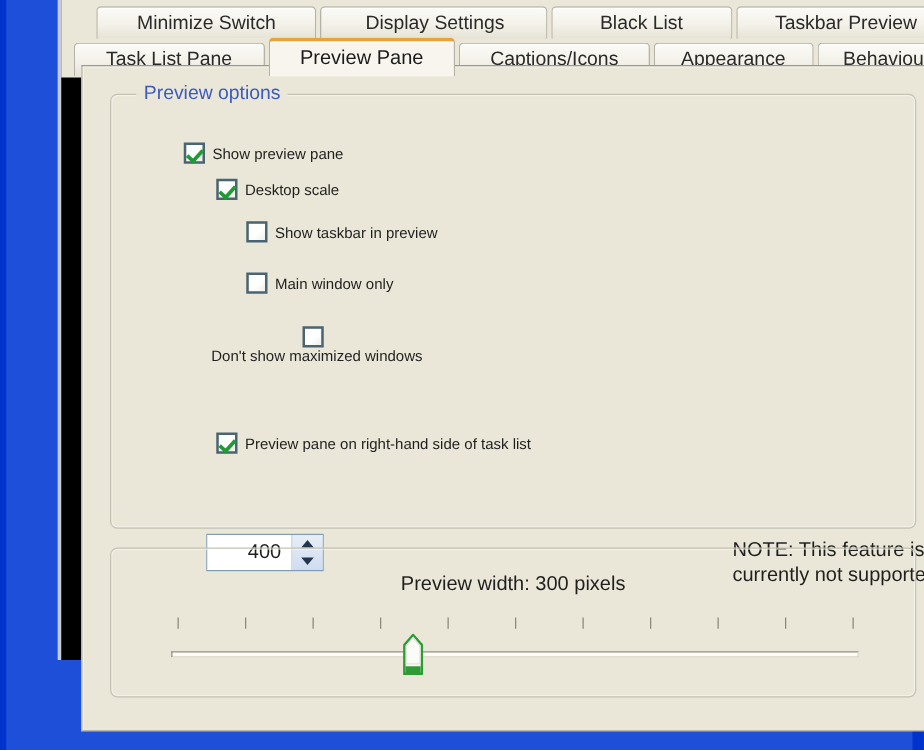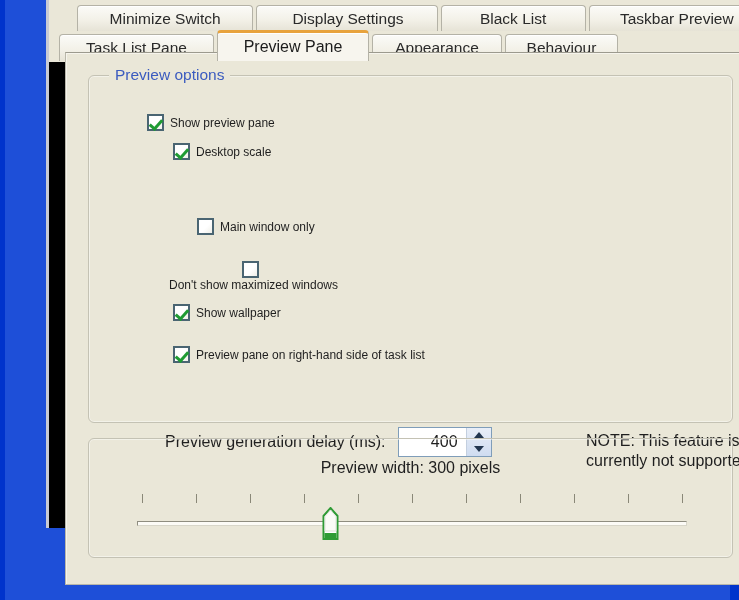--- a/index.html
+++ b/index.html
@@ -289,20 +289,23 @@
       </div>
 
       <div class="tab-row tab-row-2">
         <div style="width:10px;flex:0 0 auto;"></div>
         <div class="tab" style="width:155px;">
           <span>Task List Pane</span>
         </div>
         <div class="tab active" style="width:152px;">
           <span>Preview Pane</span>
         </div>
+        <div class="tab" style="width:155px;">
+          <span>Captions/Icons</span>
+        </div>
         <div class="tab" style="width:130px;">
           <span>Appearance</span>
         </div>
         <div class="tab" style="width:113px;">
           <span>Behaviour</span>
         </div>
       </div>
     </div>
 
     <div id="page">
@@ -313,43 +316,42 @@
         <div class="cb-row" style="left:58px; top:38px;">
           <span class="cb-box checked"></span>
           <span class="cb-label">Show preview pane</span>
         </div>
 
         <div class="cb-row" style="left:84px; top:67px;">
           <span class="cb-box checked"></span>
           <span class="cb-label">Desktop scale</span>
         </div>
 
+        <div class="cb-row" style="left:108px; top:101px;">
+          <span class="cb-box"></span>
+          <span class="cb-label">Show taskbar in preview</span>
+        </div>
 
         <div class="cb-row" style="left:108px; top:142px;">
           <span class="cb-box"></span>
           <span class="cb-label">Main window only</span>
         </div>
 
         <div class="cb-row" style="left:80px; top:185px;flex-direction:column;">
           <span class="cb-box"></span>
           <span class="cb-label">Don't show maximized windows</span>
         </div>
 
-        <div class="cb-row" style="left:84px; top:228px;">
-          <span class="cb-box checked"></span>
-          <span class="cb-label">Show wallpaper</span>
-        </div>
 
         <div class="cb-row" style="left:84px; top:270px;">
           <span class="cb-box checked"></span>
           <span class="cb-label">Preview pane on right-hand side of task list</span>
         </div>
 
         <div id="delay-row">
-          <span id="delay-label">Preview generation delay (ms):</span>
           <div id="spinner">
             <div id="spinner-value">400</div>
             <div id="spinner-buttons">
               <div class="spin-btn">
                 <span class="spin-up"></span>
               </div>
               <div class="spin-btn">
                 <span class="spin-down"></span>
               </div>
             </div>

